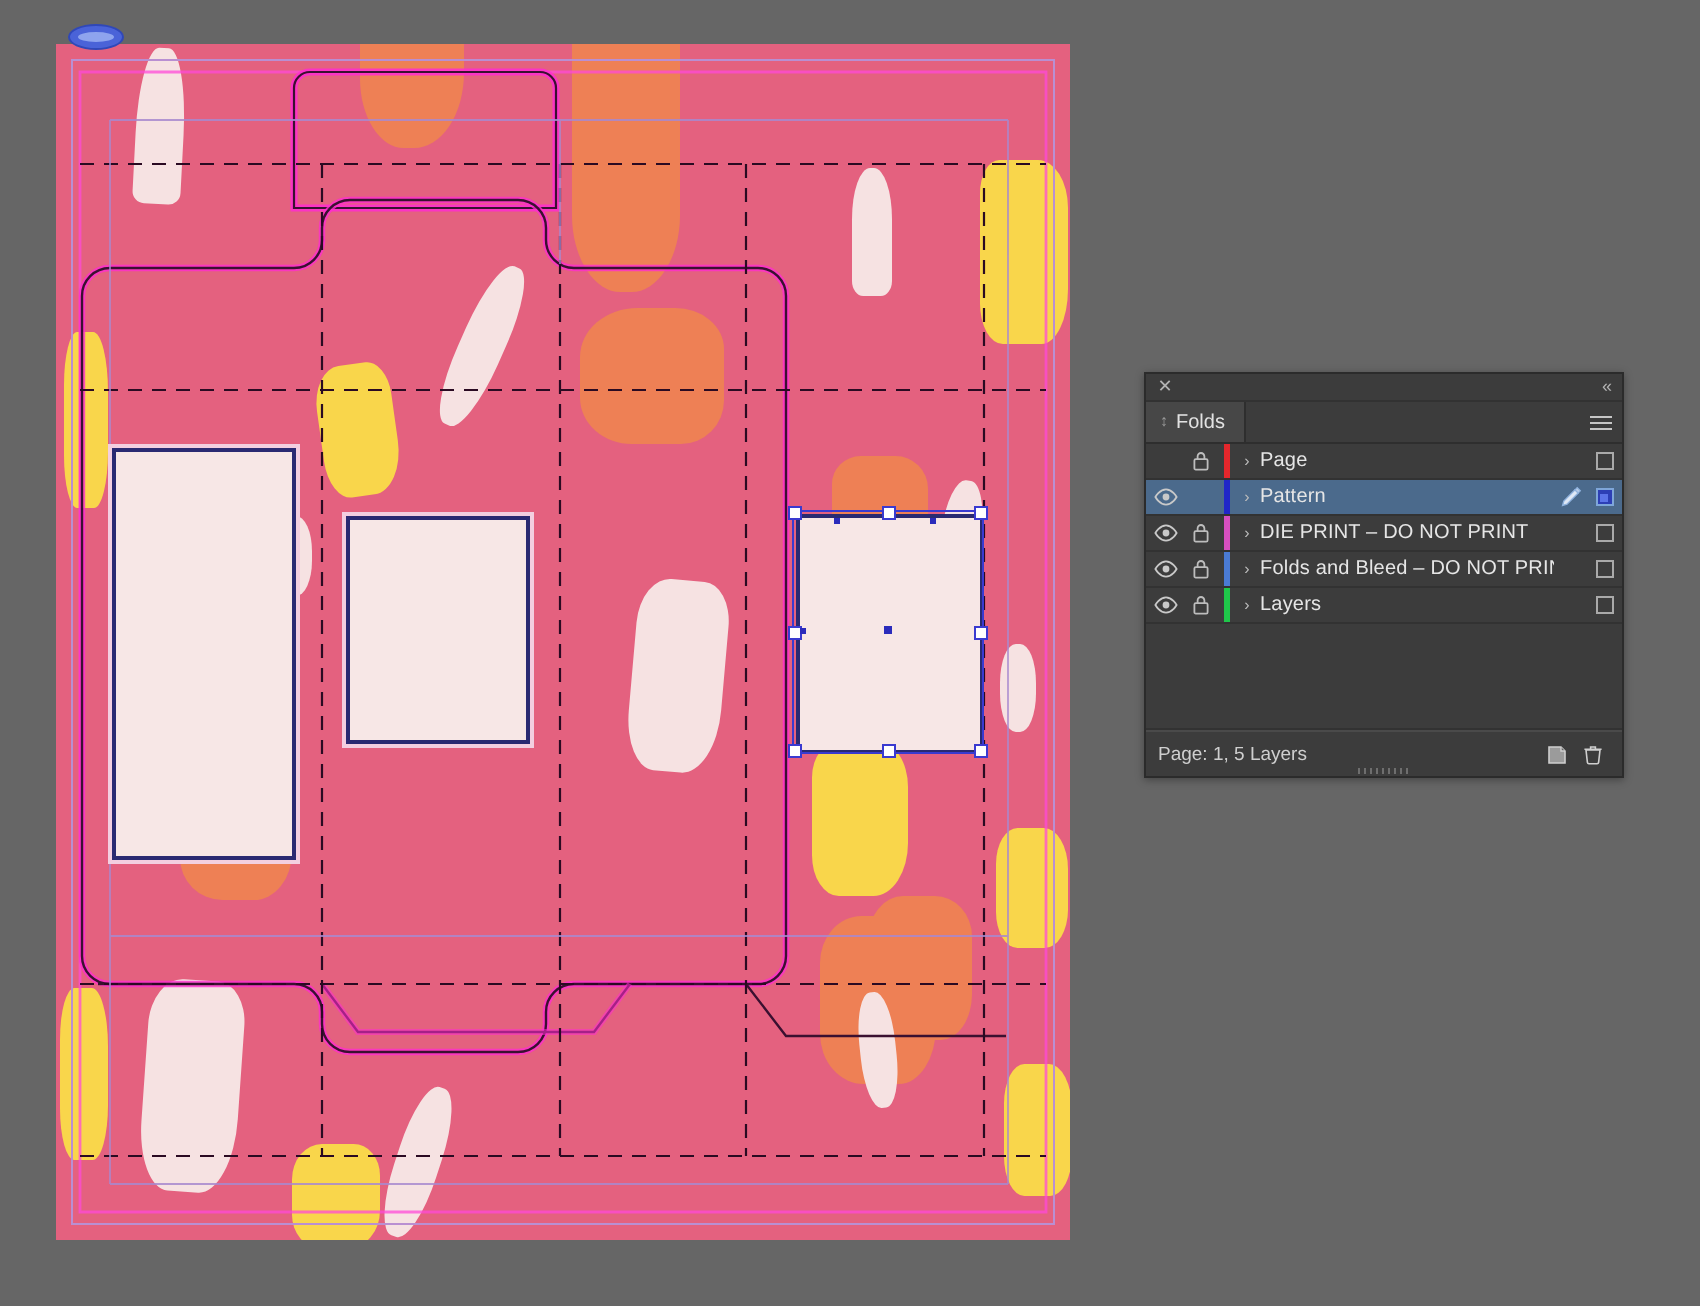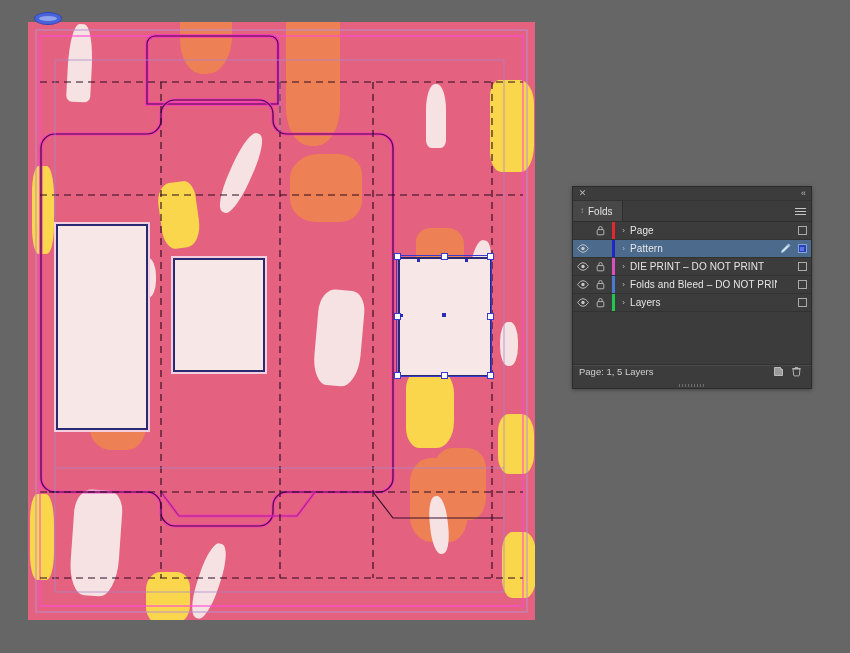--- a/index.html
+++ b/index.html
@@ -278,21 +278,21 @@
 
   #layer-empty {
     height: 52px;
     background: #3c3c3c;
     border-bottom: 1px solid #323232;
   }
 
   #panel-footer {
     height: 17px;
     display: flex;
-    align-items: flex-start;
+    align-items: flex-end;
     background: #3c3c3c;
     border-top: 1px solid #4a4a4a;
     padding: 0 6px;
     font-size: 9.5px;
     color: #cfcfcf;
   }
   #footer-status { flex: 1; }
   .foot-btn {
     width: 18px;
     display: flex;

